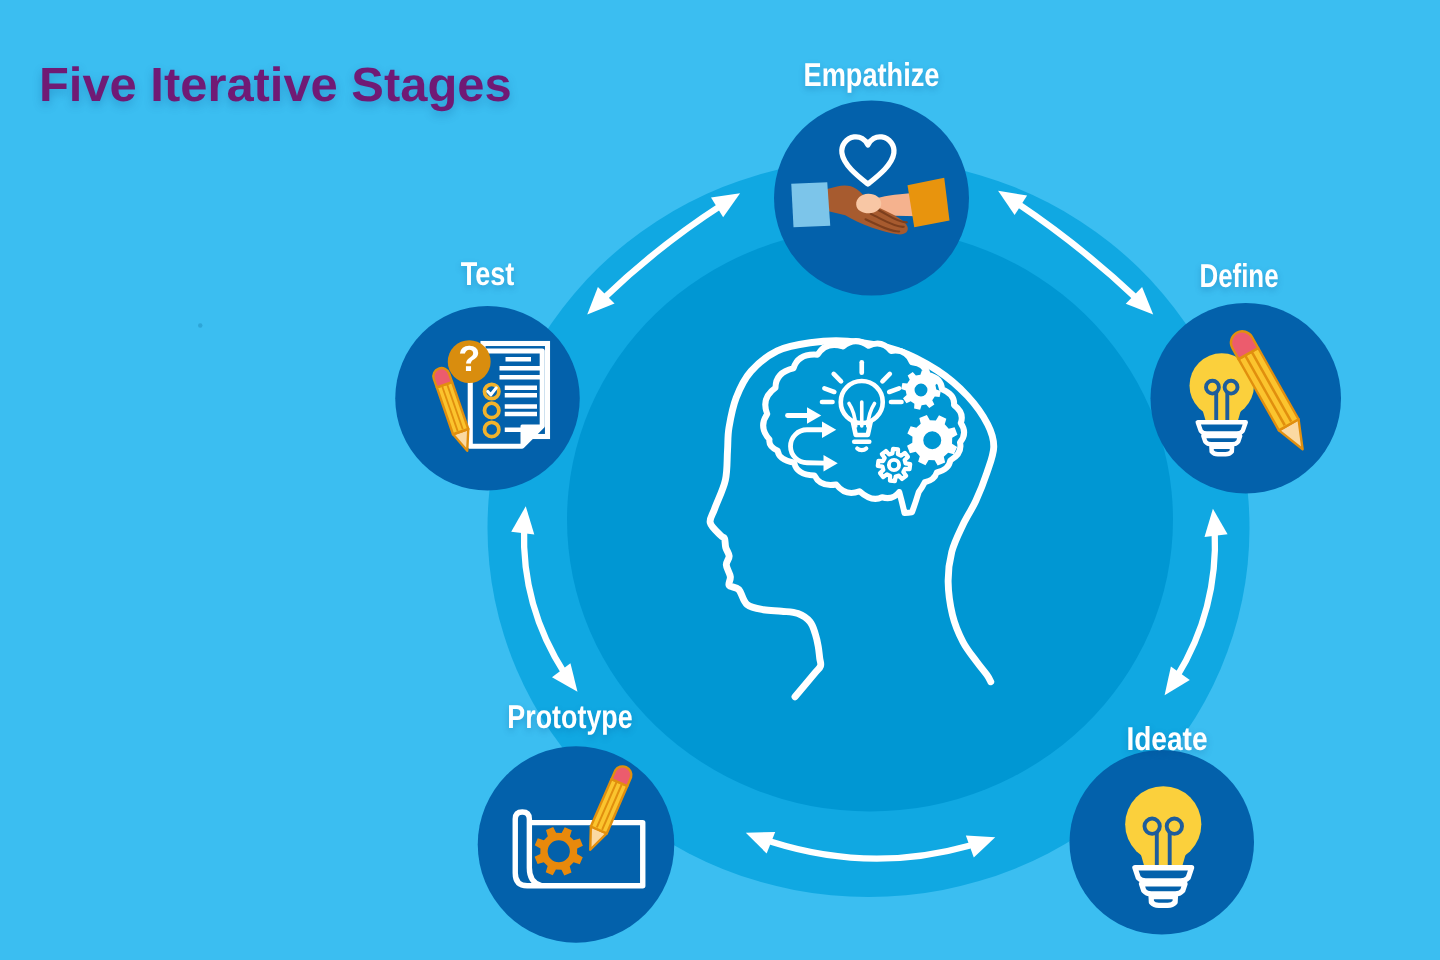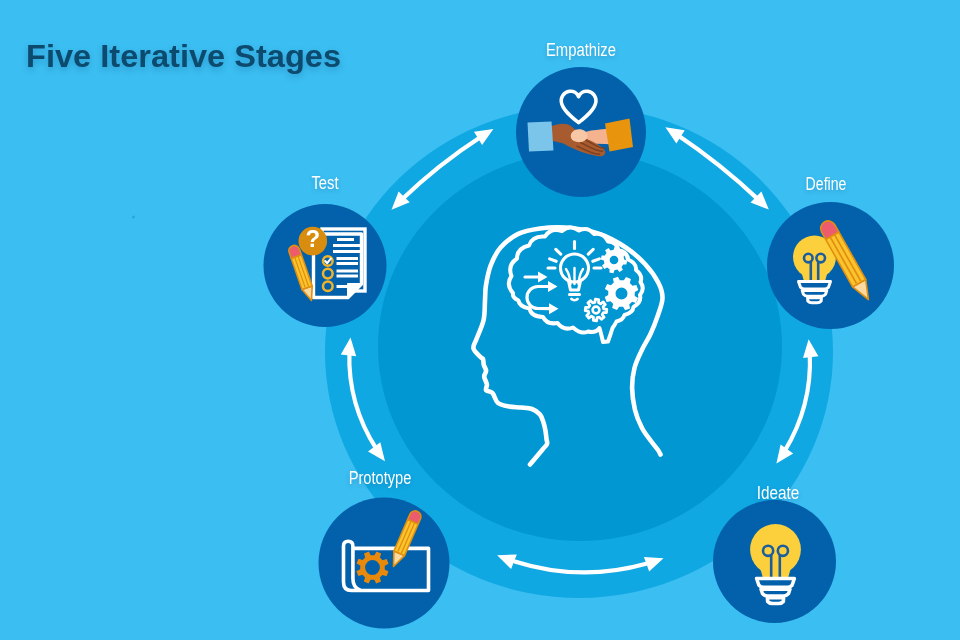--- a/index.html
+++ b/index.html
@@ -1,22 +1,22 @@
 <!DOCTYPE html>
 <html><head><meta charset="utf-8">
 <style>
 html,body{margin:0;padding:0;}
 #stage{position:relative;width:960px;height:640px;overflow:hidden;background:#3bbef1;
   font-family:"Liberation Sans",sans-serif;}
 #stage svg{position:absolute;left:0;top:0;}
-.lbl{position:absolute;transform:translate(-50%,0);color:#fff;font-weight:normal;
-  font-size:18px;line-height:18.6px;white-space:nowrap;
+.lbl{position:absolute;transform:translate(-50%,0);color:#fff;font-weight:bold;
+  font-size:22px;line-height:18.6px;white-space:nowrap;
   text-shadow:0 2px 5px rgba(0,70,130,0.26);}
 .lbl span{display:inline-block;transform-origin:center top;}
-.title{position:absolute;left:26px;top:34.2px;color:#0c4a6e;font-weight:bold;font-size:32px;
+.title{position:absolute;left:26px;top:34.2px;color:#701a75;font-weight:bold;font-size:32px;
   line-height:45.3px;white-space:nowrap;text-shadow:0 3px 6px rgba(0,70,130,0.28);}
 .title div{height:45.3px;}
 .title span{display:inline-block;transform:scaleX(1.018);transform-origin:left top;}
 </style></head>
 <body>
 <div id="stage">
 <svg width="960" height="640" viewBox="0 0 960 640">
 <rect width="960" height="640" fill="#3bbef1"></rect>
 <ellipse cx="579" cy="352" rx="254" ry="246" fill="#10a8e2"></ellipse>
 <ellipse cx="580" cy="346.5" rx="202" ry="194.5" fill="#0097d3"></ellipse>

